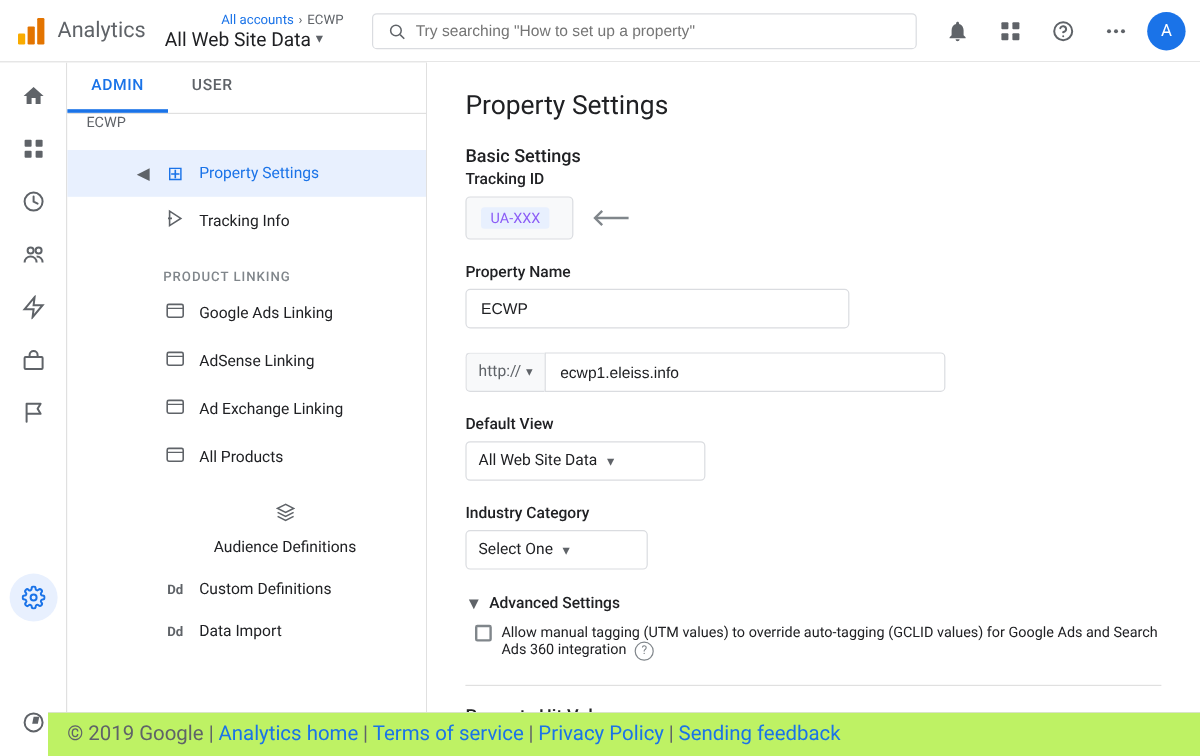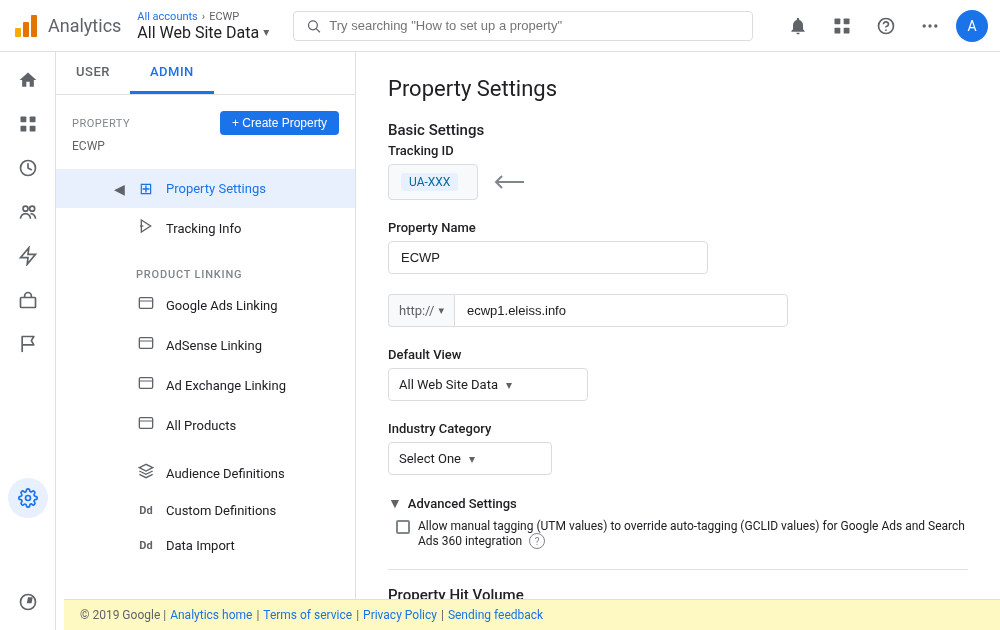--- a/index.html
+++ b/index.html
@@ -35,20 +35,21 @@
       display: flex;
       flex-direction: column;
       margin-right: 8px;
     }
     .breadcrumb-top {
       font-size: 11px;
       color: #5f6368;
       display: flex;
       align-items: flex-end;
       gap: 4px;
+      margin-left: 47px;
     }
     .property-selector {
       display: flex;
       align-items: center;
       gap: 4px;
       font-size: 16px;
       color: #202124;
       cursor: pointer;
     }
     .property-selector .arrow-down {
@@ -255,21 +256,21 @@
       color: #80868b;
       width: 90px;
       min-height: 36px;
       display: flex;
       align-items: center;
     }
     .tracking-id-value {
       background: #e8f0fe;
       border-radius: 3px;
       padding: 2px 8px;
-      color: #0369a1;
+      color: #8b5cf6;
       font-size: 12px;
     }
     .arrow-icon {
       color: #80868b;
       font-size: 20px;
       display: flex;
       align-items: center;
     }
     .text-input {
       border: 1px solid #dadce0;
@@ -315,21 +316,21 @@
       color: #202124;
       background: #fff;
       display: flex;
       align-items: center;
       gap: 8px;
       cursor: pointer;
       width: 200px;
     }
     .select-arrow { color: #5f6368; font-size: 12px; }
     .select-field-small {
-      width: 164px;
+      width: 152px;
       text-align: center;
     }
 
     
     .advanced-toggle {
       display: flex;
       align-items: center;
       gap: 6px;
       cursor: pointer;
       color: #202124;
@@ -385,27 +386,27 @@
     .divider {
       border: none;
       border-top: 1px solid #e0e0e0;
       margin: 16px 0;
     }
 
     
     .footer {
       position: absolute;
       bottom: 0;
-      left: 64px;
+      left: 40px;
       right: 0;
       padding: 8px 16px;
-      font-size: 12px;
+      font-size: 17px;
       color: #5f6368;
       border-top: 1px solid #e0e0e0;
-      background: #fef9c3;
+      background: #bef264;
       display: flex;
       align-items: center;
       gap: 4px;
     }
     .footer a { color: #1a73e8; text-decoration: none; }
 
     
     .property-header-row {
       display: flex;
       align-items: center;
@@ -543,28 +544,24 @@
     <div class="sidebar-icon-item" style="margin-bottom:8px;">
       <svg width="20" height="20" viewBox="0 0 24 24" fill="none">
         <circle cx="12" cy="12" r="9" stroke="#5f6368" stroke-width="2"></circle>
         <polygon points="16,8 10,12 14,16 20,12" fill="#5f6368" transform="rotate(-45 12 12)"></polygon>
       </svg>
     </div>
   </div>
 
   <div class="admin-panel">
     <div class="admin-tabs">
+      <div class="admin-tab active">ADMIN</div>
       <div class="admin-tab">USER</div>
-      <div class="admin-tab active">ADMIN</div>
-    </div>
-
-    <div class="property-header-row" style="margin-top:8px;">
-      <span class="property-label">Property</span>
-      <button class="create-property-btn">+ Create Property</button>
-    </div>
+    </div>
+
     <div style="font-size:12px;color:#5f6368;padding:0 16px 8px 16px;">ECWP</div>
 
     <div class="nav-section">
       <div class="nav-item active">
         <span style="position:absolute;left:58px;color:#5f6368;font-size:14px;">◀</span>
         <span class="nav-icon">⊞</span>
         <span>Property Settings</span>
       </div>
       <div class="nav-item">
         <span class="nav-icon">
@@ -609,21 +606,21 @@
     <div class="nav-item">
       <span class="nav-icon">
         <svg width="16" height="16" viewBox="0 0 24 24" fill="none">
           <rect x="2" y="4" width="20" height="16" rx="2" stroke="#5f6368" stroke-width="2"></rect>
           <path d="M2 9h20" stroke="#5f6368" stroke-width="1.5"></path>
         </svg>
       </span>
       <span>All Products</span>
     </div>
 
-    <div class="nav-item" style="margin-top:8px;">
+    <div class="nav-item" style="margin-top:8px;flex-direction:column;">
       <span class="nav-icon">
         <svg width="16" height="16" viewBox="0 0 24 24" fill="none">
           <path d="M12 2L2 7l10 5 10-5-10-5z" stroke="#5f6368" stroke-width="2"></path>
           <path d="M2 17l10 5 10-5" stroke="#5f6368" stroke-width="2"></path>
           <path d="M2 12l10 5 10-5" stroke="#5f6368" stroke-width="2"></path>
         </svg>
       </span>
       <span>Audience Definitions</span>
     </div>
     <div class="nav-item">

